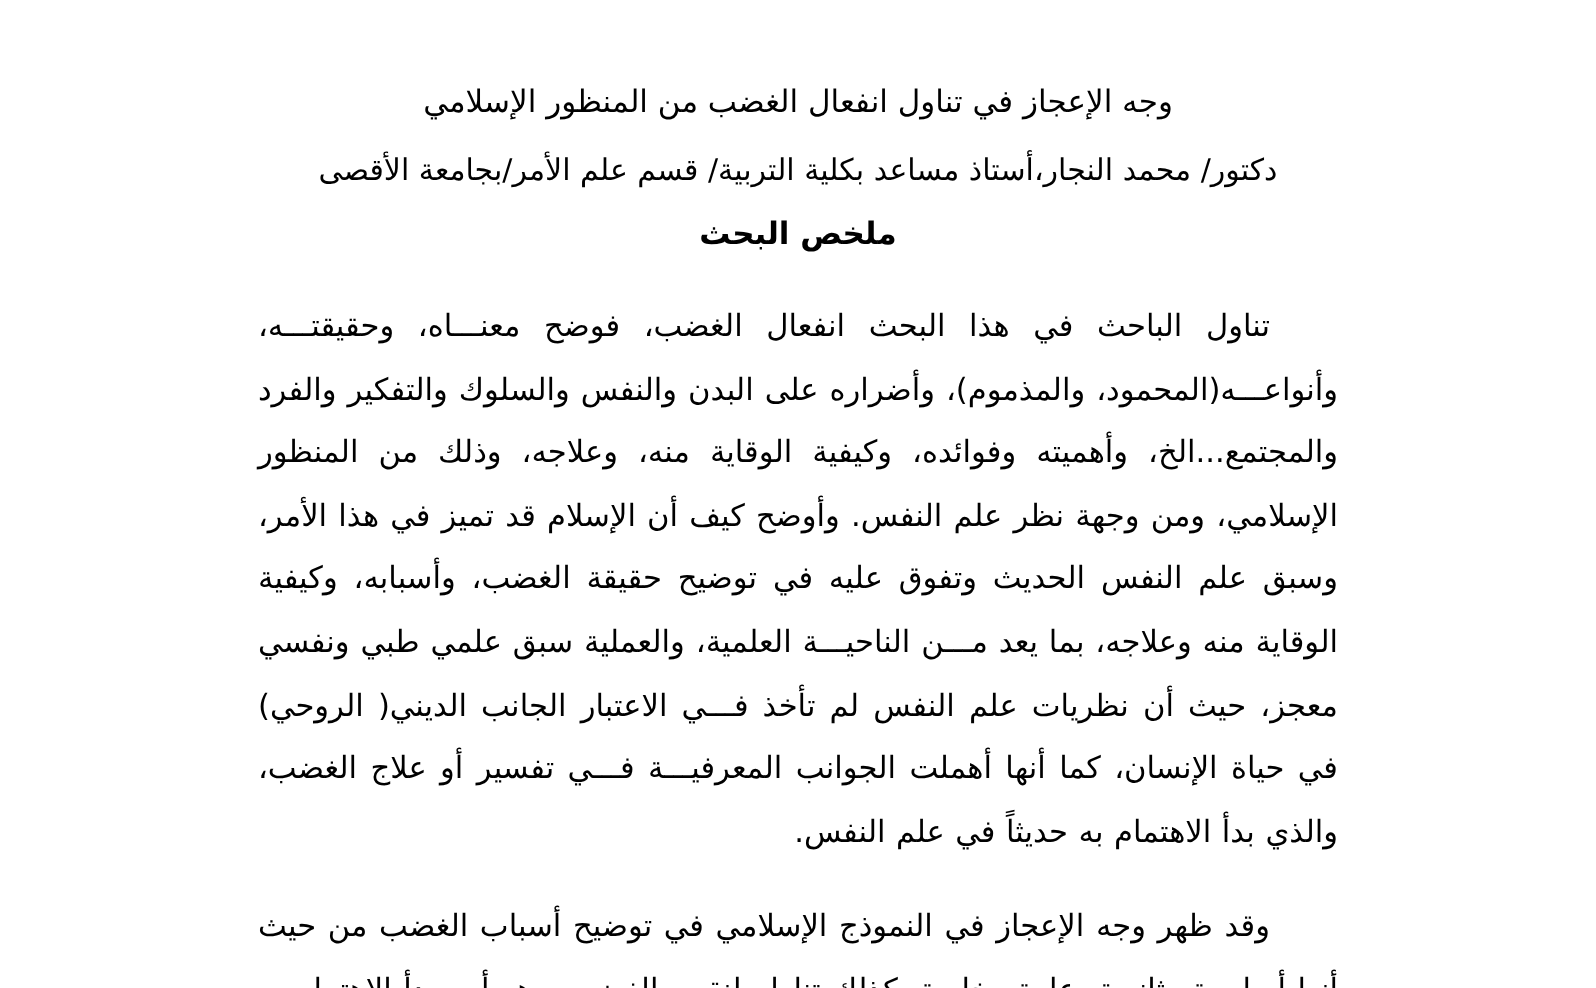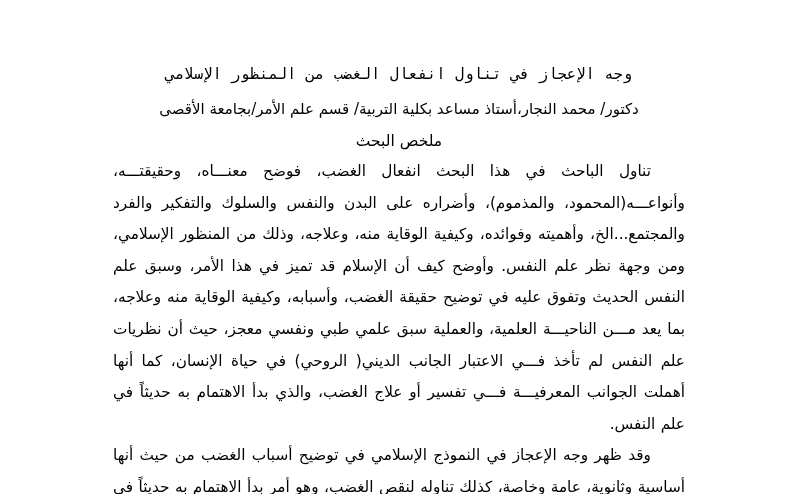--- a/index.html
+++ b/index.html
@@ -39,42 +39,41 @@
     text-align: center;
     font-size: 15.5px;
     line-height: 34px;
     font-weight: normal;
     white-space: nowrap;
     direction: rtl;
     margin: 0;
   }
 
   .doc-title {
-    padding-top: 58px;
-    font-family: Liberation Mono, monospace;
+    padding-top: 34px;
   }
 
   .doc-author {
     font-size: 15px;
     line-height: 34px;
   }
 
   .section-heading {
     text-align: center;
-    font-weight: normal;
+    font-weight: bold;
     font-size: 15.5px;
     line-height: 30px;
     margin: 0;
     direction: rtl;
   }
 
   .para {
     font-size: 15.3px;
     line-height: 31.6px;
-    margin: 0;
+    margin: 16px;
     text-align: justify;
     text-justify: inter-word;
     direction: rtl;
     text-indent: 34px;
     word-spacing: 0.4px;
   }
 
   .para + .para {
     margin-top: 0;
   }

